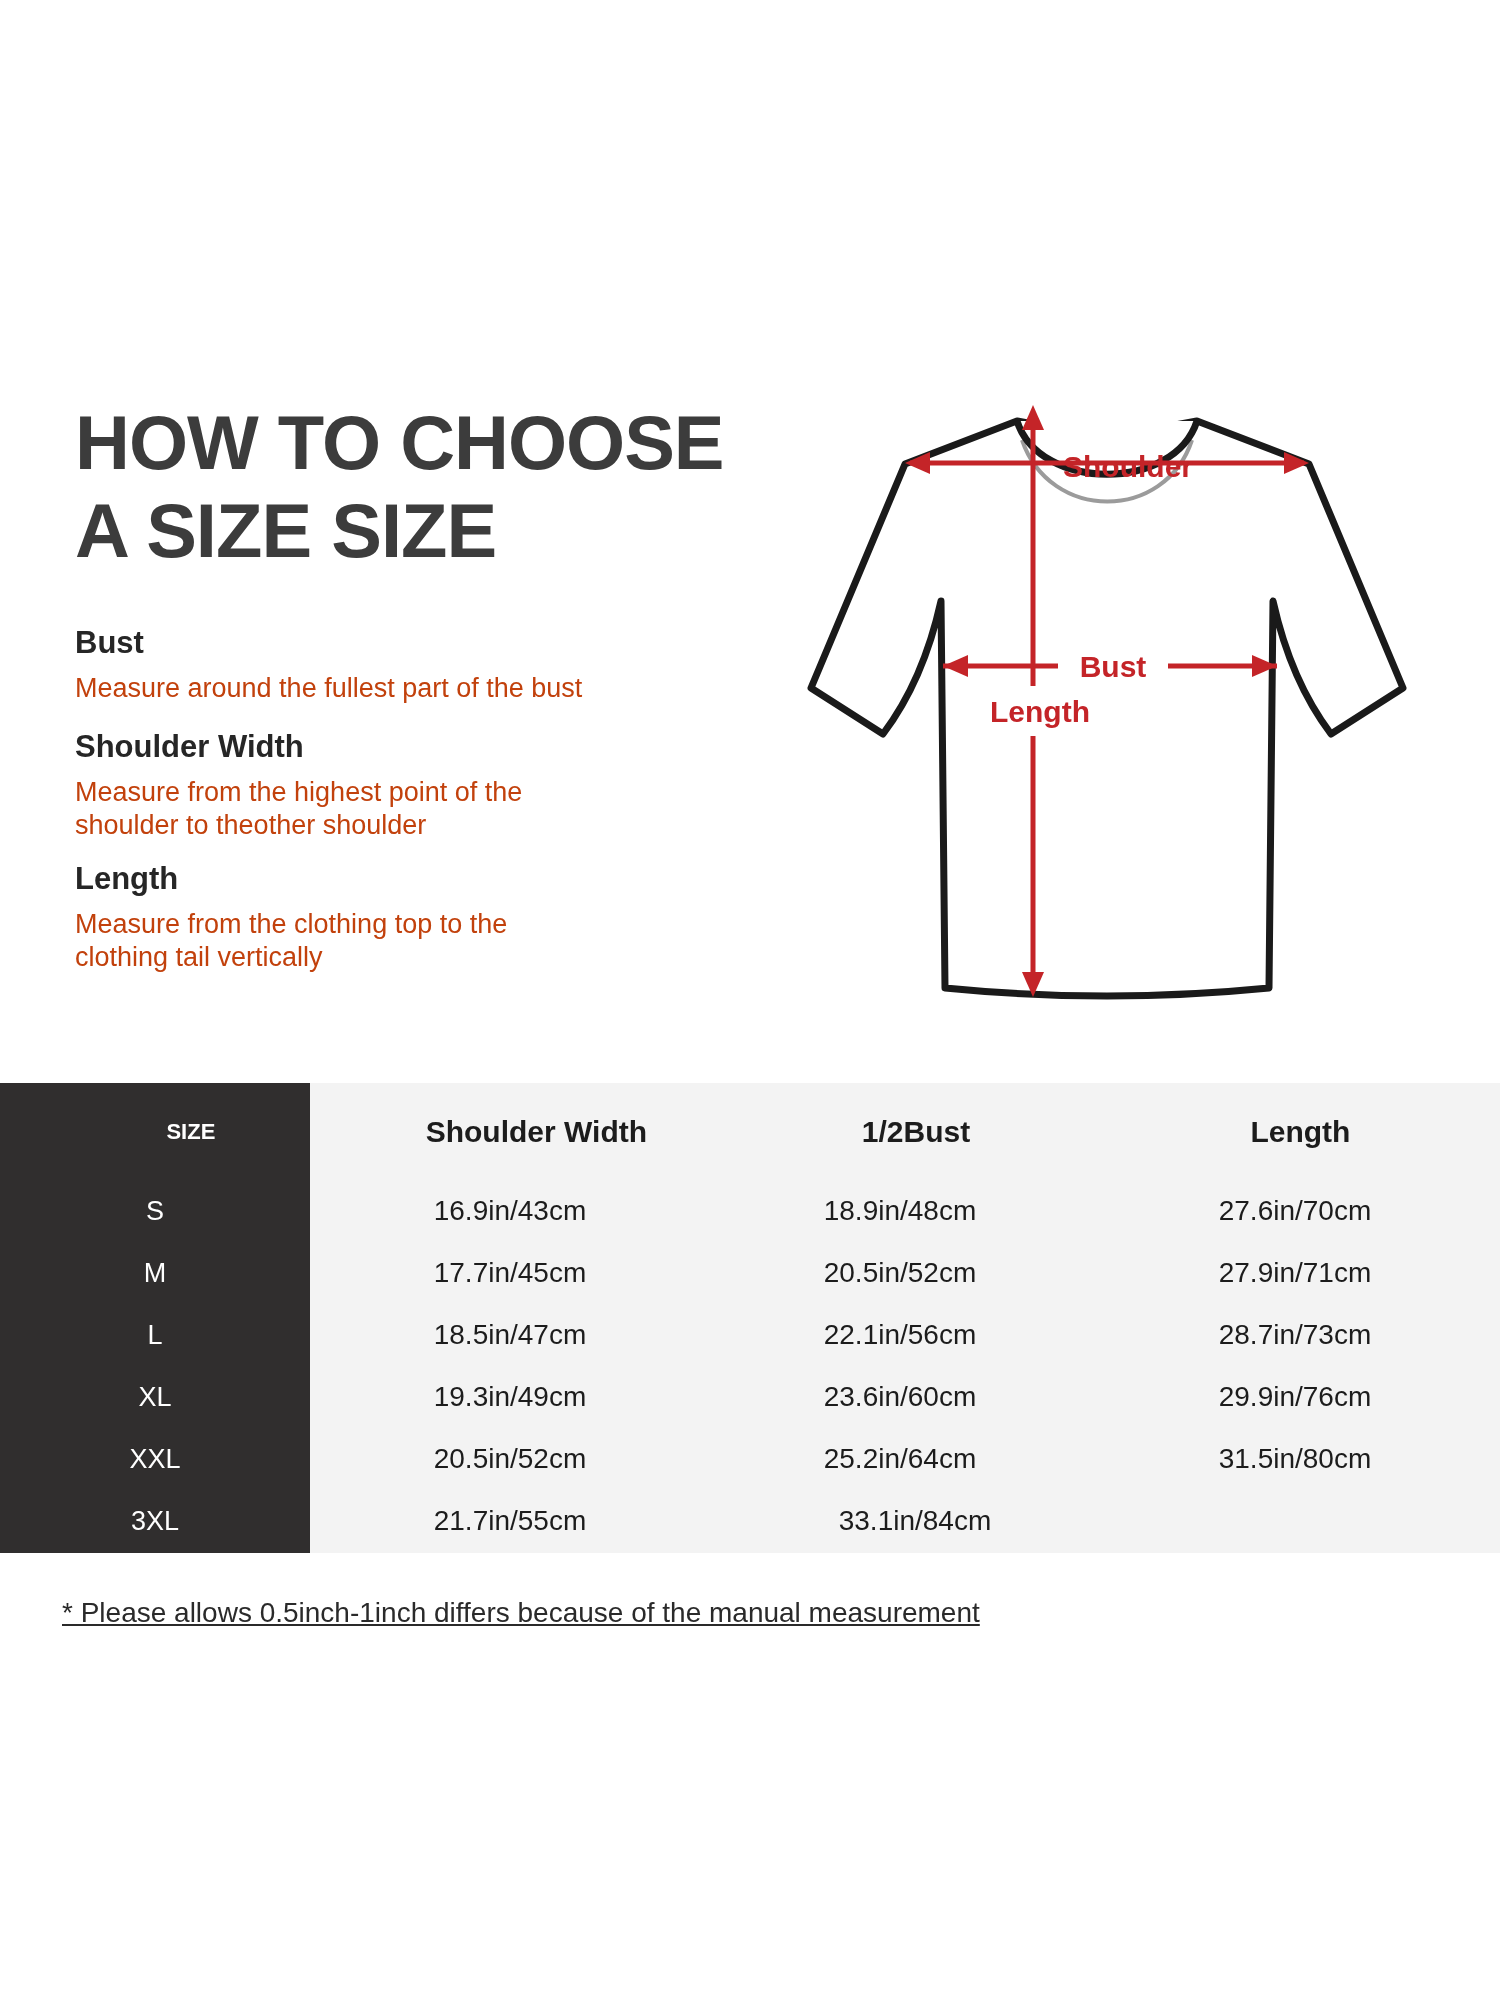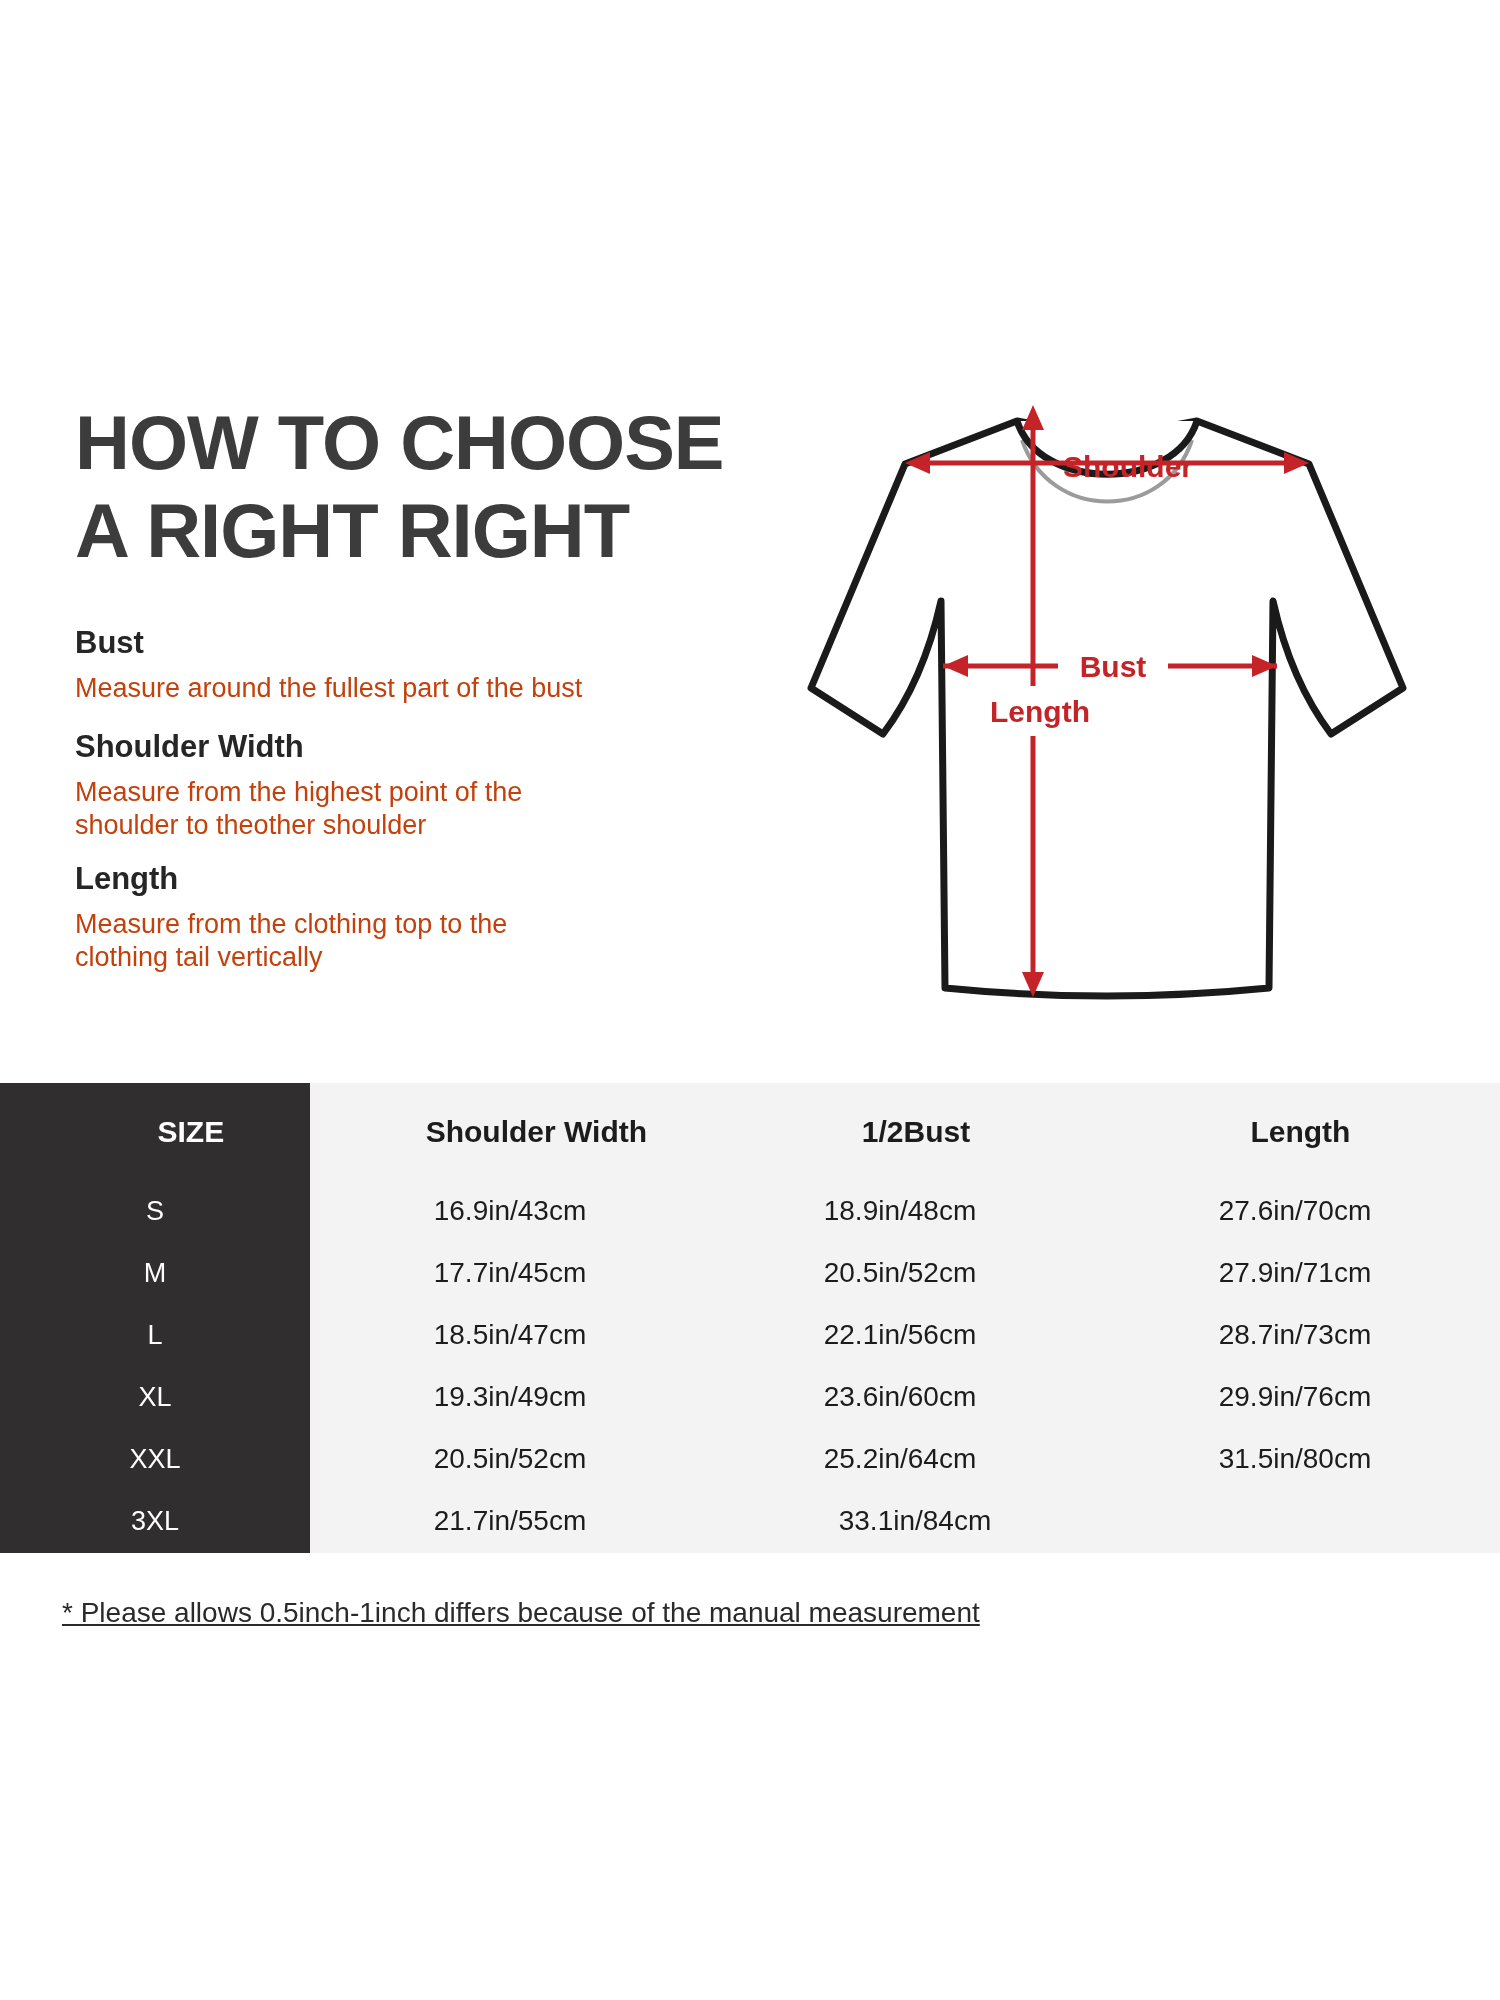--- a/index.html
+++ b/index.html
@@ -28,32 +28,32 @@
   .tbl-light { position:absolute; left:310px; top:1083px; width:1190px; height:470px; background:#f3f3f3; }
   .tbl { position:absolute; left:0; top:1083px; width:1500px; height:470px; }
   .trow { display:flex; align-items:center; height:62px; }
   .trow.head { height:97px; }
   .c { text-align:center; font-size:28px; color:#1c1c1c; }
   .c.col1 { width:310px; color:#ffffff; font-size:27px; }
   .c.col2 { width:400px; }
   .c.col3 { width:380px; }
   .c.col4 { width:410px; }
   .head .c { font-weight:bold; font-size:30px; }
-  .head .c.col1 { font-size:30px;padding-left:40px; }
+  .head .c.col1 { font-size:22px;padding-left:40px; }
   
   .footnote { position:absolute; left:62px; top:1597px; font-size:28px; color:#2a2a2a;text-decoration:underline; }
 </style>
 </head>
 <body>
 
 <div class="canvas">
 
   <div class="title">
     <div>HOW TO CHOOSE</div>
-    <div>A RIGHT RIGHT</div>
+    <div>A SIZE SIZE</div>
   </div>
 
   <div class="instr" id="instr-0">
     <div class="h">Bust</div>
     <div class="p">
       <div>Measure around the fullest part of the bust</div>
     </div>
   </div>
   <div class="instr" id="instr-1">
     <div class="h">Shoulder Width</div>

